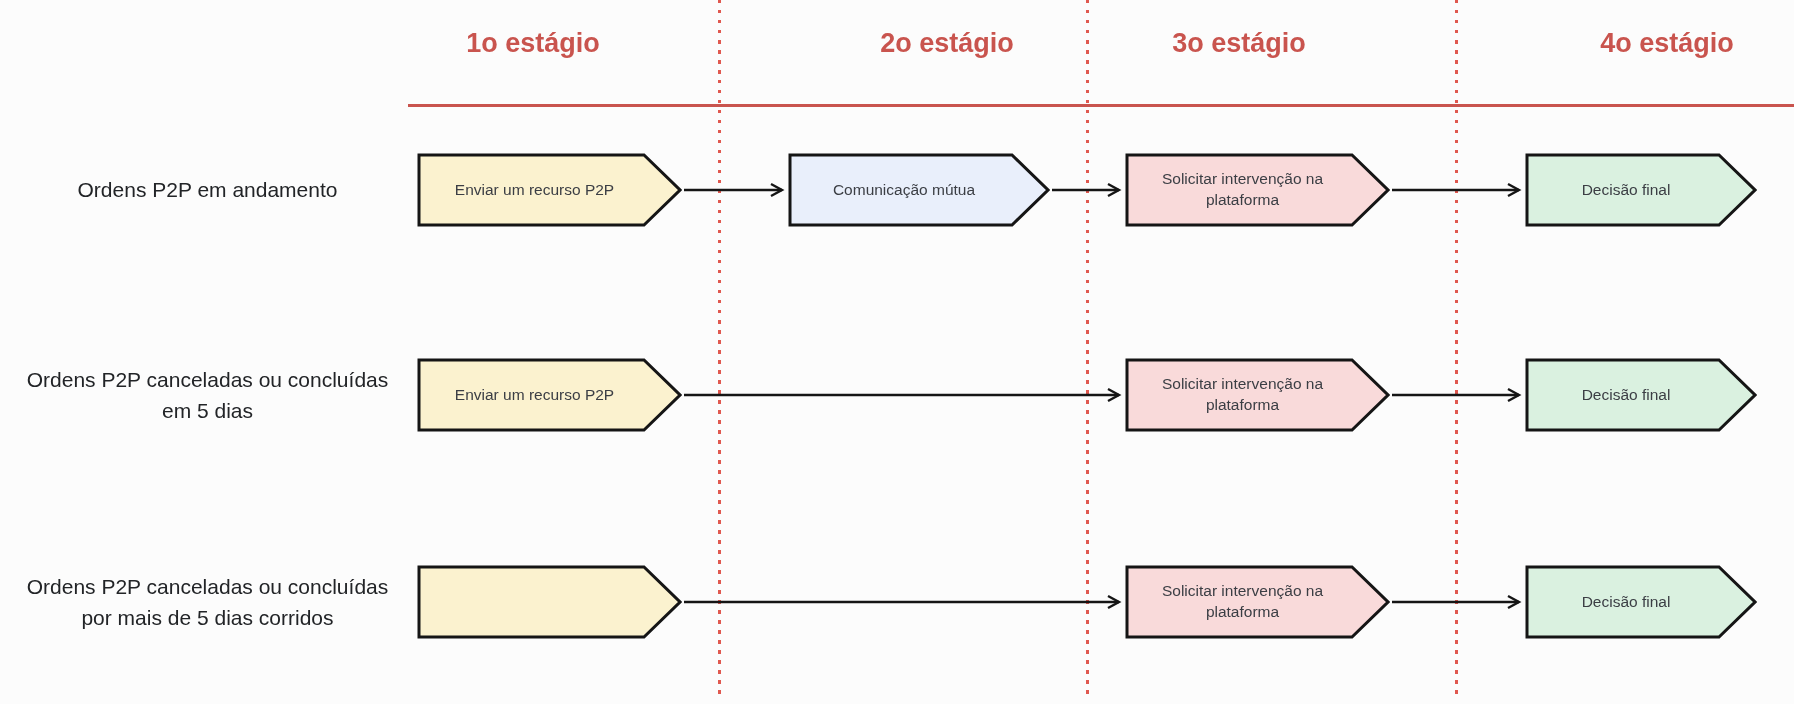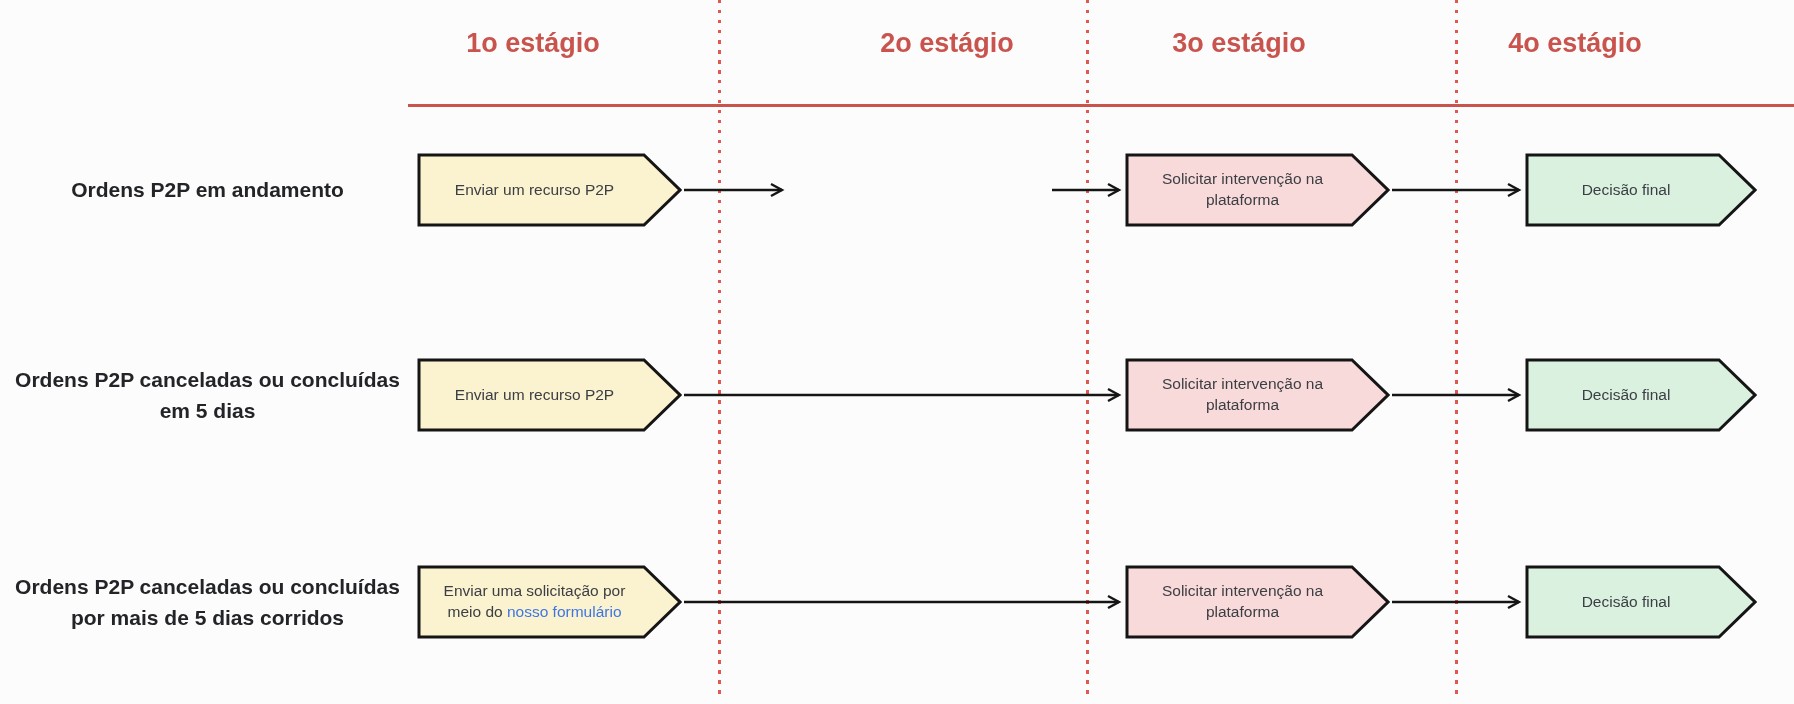--- a/index.html
+++ b/index.html
@@ -14,21 +14,21 @@
 
   .stage-header{position:absolute;top:28px;transform:translateX(-50%);
     font-size:27px;font-weight:700;color:var(--accent-red);white-space:nowrap;}
   .header-rule{position:absolute;top:104px;left:408px;right:0;height:3px;background:var(--accent-red);}
   .vline{position:absolute;top:0;height:698px;width:3px;
     background:repeating-linear-gradient(to bottom,var(--dotted-red) 0 3.5px,transparent 3.5px 10px);}
   .vline.v1{left:718px;} .vline.v2{left:1086px;} .vline.v3{left:1455px;}
 
   .row-label{position:absolute;left:5px;width:405px;height:74px;display:flex;
     align-items:center;justify-content:center;text-align:center;
-    font-size:21px;font-weight:700;color:var(--label-text);line-height:1.5;white-space:pre-line;}
+    font-size:21px;font-weight:400;color:var(--label-text);line-height:1.5;white-space:pre-line;}
 
   .box{position:absolute;height:74px;}
   .box svg{position:absolute;left:0;top:0;}
   .box polygon{stroke:var(--box-border);stroke-width:3;stroke-linejoin:miter;}
   .box.yellow polygon{fill:var(--yellow-fill);}
   .box.blue polygon{fill:var(--blue-fill);}
   .box.pink polygon{fill:var(--pink-fill);}
   .box.green polygon{fill:var(--green-fill);}
   .box-text{position:absolute;left:4px;right:34px;top:0;height:74px;display:flex;
     flex-direction:column;align-items:center;justify-content:center;text-align:center;
@@ -39,41 +39,47 @@
   .arrow line,.arrow polyline{stroke:var(--box-border);stroke-width:2.4;fill:none;}
 </style>
 </head>
 <body>
 
 <div class="canvas">
 
   <div class="stage-header" style="left:533px">1o estágio</div>
   <div class="stage-header" style="left:947px">2o estágio</div>
   <div class="stage-header" style="left:1239px">3o estágio</div>
-  <div class="stage-header" style="left:1575px">4o estágio</div>
+  <div class="stage-header" style="left:1667px">4o estágio</div>
 
   <div class="header-rule"></div>
   <div class="vline v1"></div>
   <div class="vline v2"></div>
   <div class="vline v3"></div>
 
   <div class="row-label" style="top:153px">Ordens P2P em andamento</div>
 
   <div class="box yellow" style="left:417px;top:153px;width:265px">
     <svg width="265" height="74">
         <polygon points="2,2 227,2 263,37 227,72 2,72"></polygon>
       </svg>
     <div class="box-text">Enviar um recurso P2P</div>
   </div>
 
   <svg class="arrow" style="left:684px;top:181px" width="102" height="18">
     <line x1="0" y1="9" x2="98" y2="9"></line>
       <polyline points="87,3 98,9 87,15"></polyline>
   </svg>
 
+  <div class="box blue" style="left:788px;top:153px;width:262px">
+    <svg width="262" height="74">
+        <polygon points="2,2 224,2 260,37 224,72 2,72"></polygon>
+      </svg>
+    <div class="box-text">Comunicação mútua</div>
+  </div>
 
   <svg class="arrow" style="left:1052px;top:181px" width="71" height="18">
     <line x1="0" y1="9" x2="67" y2="9"></line>
       <polyline points="56,3 67,9 56,15"></polyline>
   </svg>
 
   <div class="box pink" style="left:1125px;top:153px;width:265px">
     <svg width="265" height="74">
         <polygon points="2,2 227,2 263,37 227,72 2,72"></polygon>
       </svg>
@@ -128,21 +134,20 @@
     <div class="box-text">Decisão final</div>
   </div>
 
   <div class="row-label" style="top:565px">Ordens P2P canceladas ou concluídas
 por mais de 5 dias corridos</div>
 
   <div class="box yellow" style="left:417px;top:565px;width:265px">
     <svg width="265" height="74">
         <polygon points="2,2 227,2 263,37 227,72 2,72"></polygon>
       </svg>
-    <div class="box-text"><span>Enviar uma solicitação por</span><span><span>meio do </span><span class="link">nosso formulário</span></span></div>
   </div>
 
   <svg class="arrow" style="left:684px;top:593px" width="439" height="18">
     <line x1="0" y1="9" x2="435" y2="9"></line>
       <polyline points="424,3 435,9 424,15"></polyline>
   </svg>
 
   <div class="box pink" style="left:1125px;top:565px;width:265px">
     <svg width="265" height="74">
         <polygon points="2,2 227,2 263,37 227,72 2,72"></polygon>

